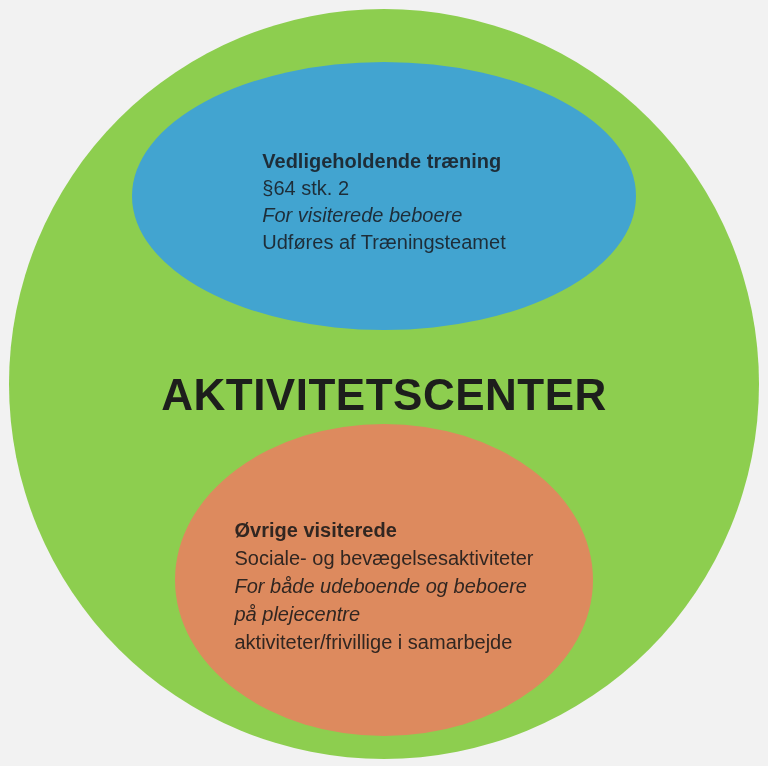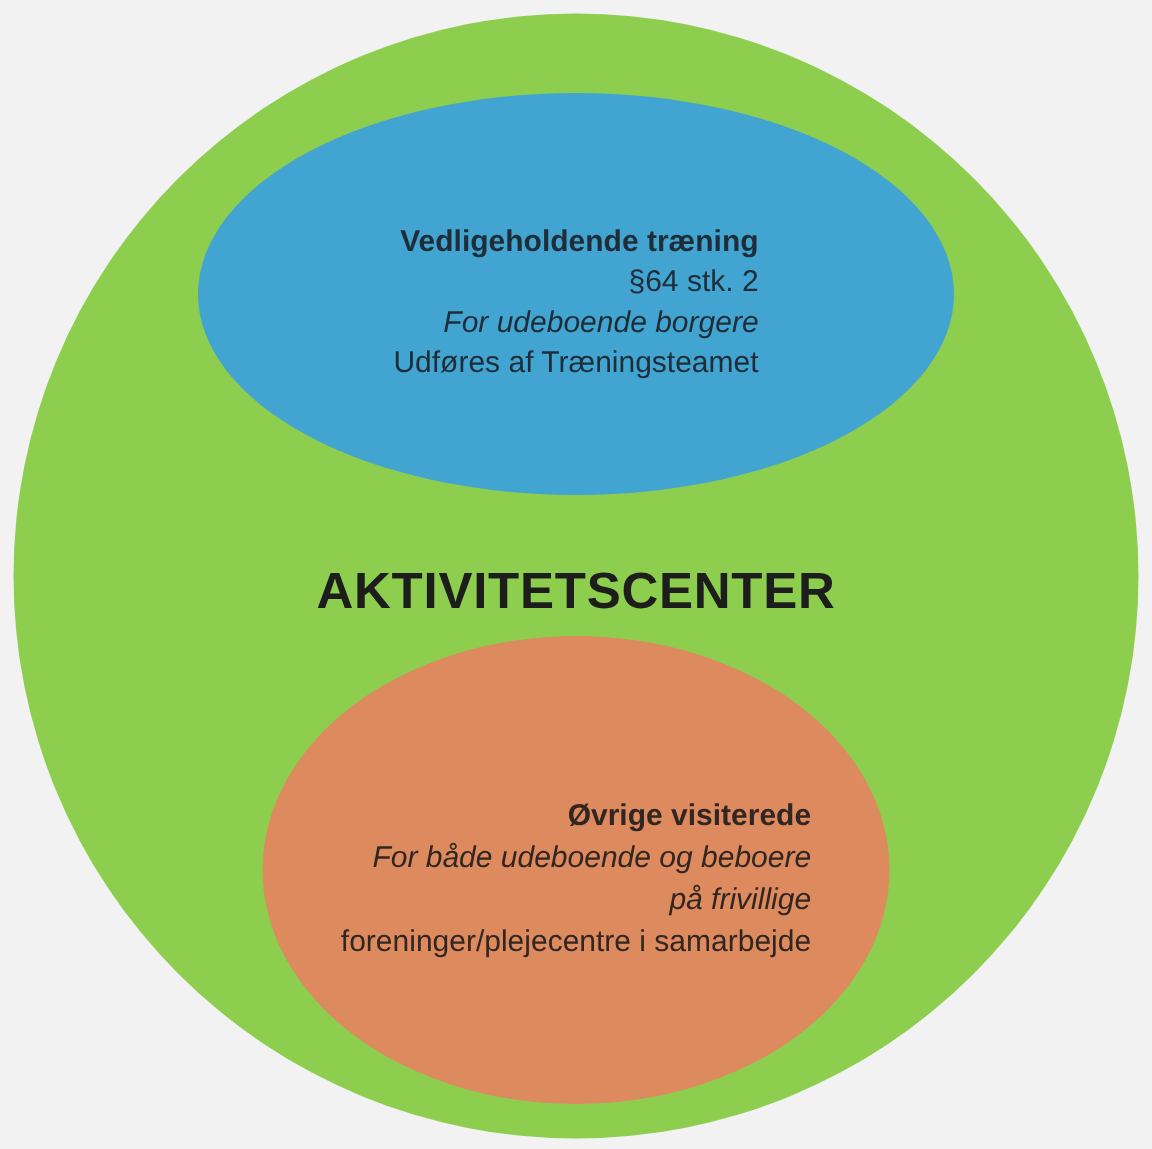--- a/index.html
+++ b/index.html
@@ -46,59 +46,60 @@
     background: var(--ellipse-blue);
   }
   .ellipse.orange {
     left: 175px;
     top: 424px;
     width: 418px;
     height: 312px;
     background: var(--ellipse-orange);
   }
   .text-block {
-    text-align: right;
+    text-align: left;
     font-size: 20px;
     line-height: 27px;
     margin-top: 12px;
   }
   .text-block.on-blue { color: var(--blue-text); }
   .text-block.on-orange { color: var(--orange-text); line-height: 28px; }
   .line.bold { font-weight: bold; }
   .line.italic { font-style: italic; }
   .title {
     position: absolute;
     left: 50%;
     top: 386px;
     transform: translate(-50%, -50%);
-    font-size: 34px;
+    font-size: 44px;
     font-weight: 800;
     letter-spacing: 0.5px;
     color: var(--title-text);
     white-space: nowrap;
   }
 </style>
 </head>
 <body>
 
 <div class="canvas">
   <div class="green-circle">
     <div class="title">AKTIVITETSCENTER</div>
   </div>
 
   <div class="ellipse blue">
     <div class="text-block on-blue">
       <div class="line bold">Vedligeholdende træning</div>
       <div class="line">§64 stk. 2</div>
-      <div class="line italic">For udeboende borgere</div>
+      <div class="line italic">For visiterede beboere</div>
       <div class="line">Udføres af Træningsteamet</div>
     </div>
   </div>
 
   <div class="ellipse orange">
     <div class="text-block on-orange">
       <div class="line bold">Øvrige visiterede</div>
+      <div class="line">Sociale- og bevægelsesaktiviteter</div>
       <div class="line italic">For både udeboende og beboere</div>
-      <div class="line italic">på frivillige</div>
-      <div class="line">foreninger/plejecentre i samarbejde</div>
+      <div class="line italic">på plejecentre</div>
+      <div class="line">aktiviteter/frivillige i samarbejde</div>
     </div>
   </div>
 </div>
 
 </body></html>

